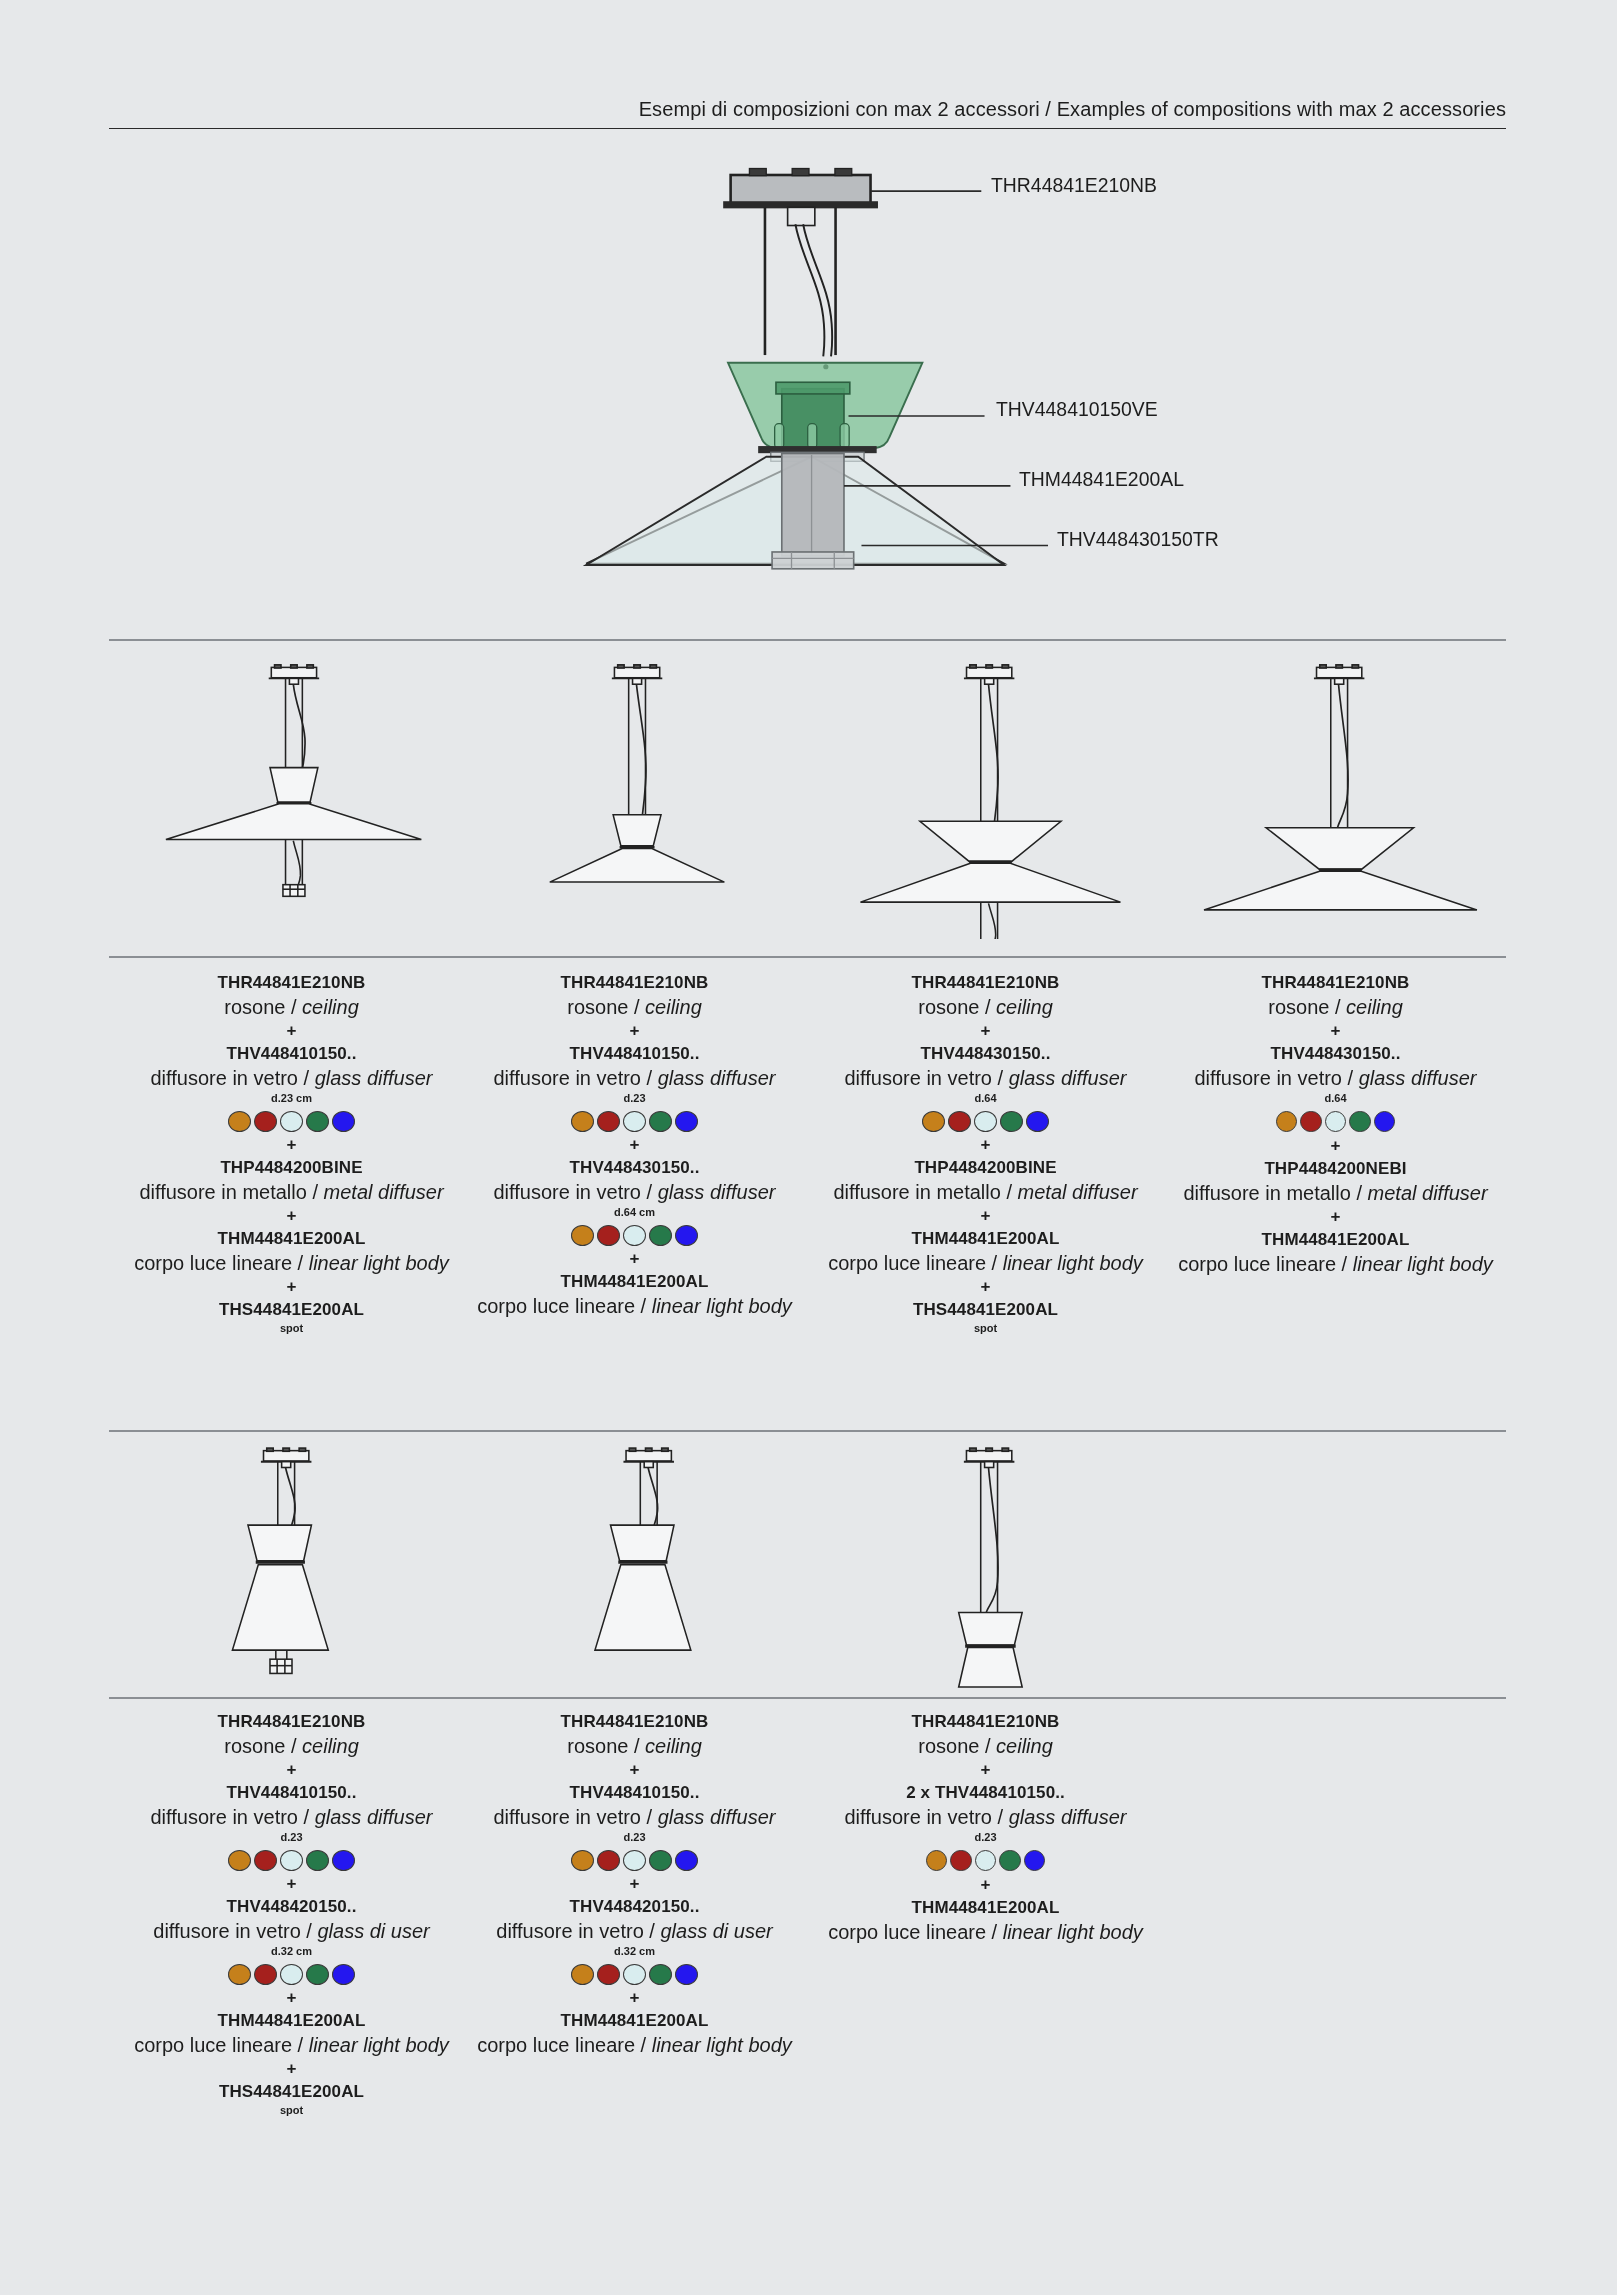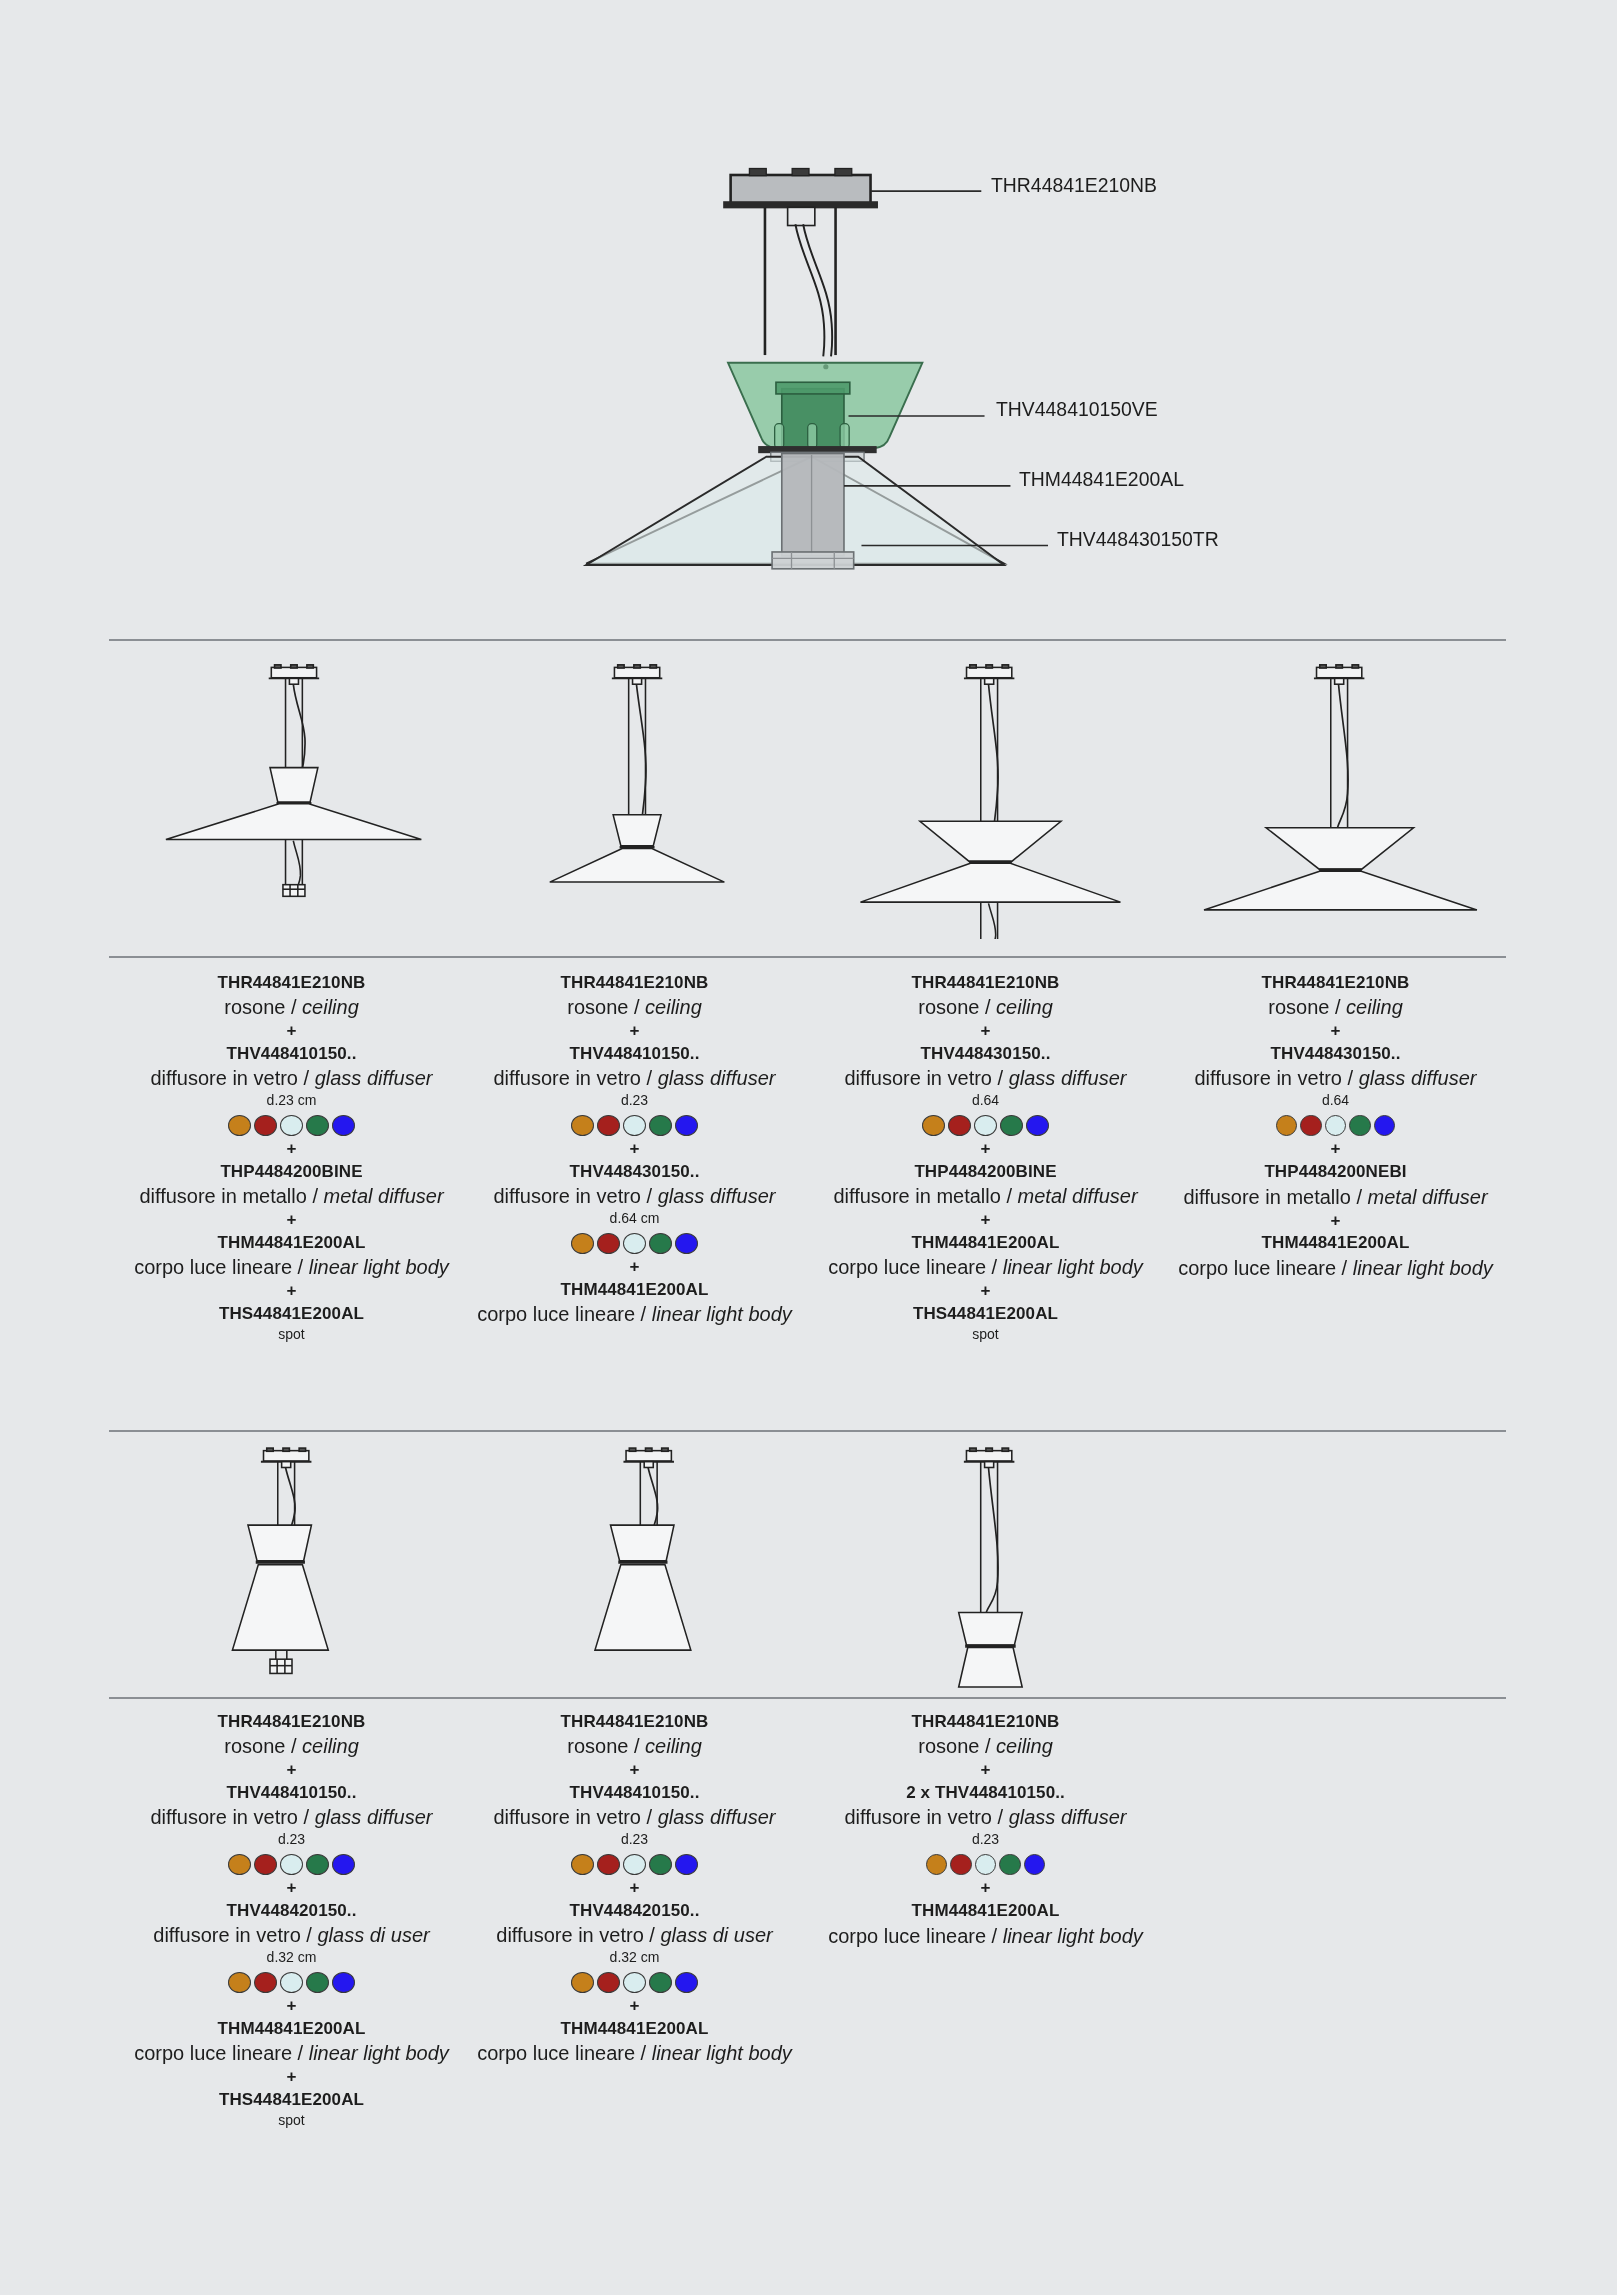--- a/index.html
+++ b/index.html
@@ -39,30 +39,34 @@
   .draw-cell svg{display:block;}
 
   
   .spec-row{position:absolute;left:0;width:1618px;}
   .spec-col{position:absolute;top:0;text-align:center;}
   .spec-line{line-height:1.30;}
   .code{font-size:17px;font-weight:bold;letter-spacing:0.1px;}
   .desc{font-size:20px;}
   .desc i{font-style:italic;}
   .plus{font-size:17px;font-weight:bold;line-height:1.35;}
-  .dim{font-size:14px;}
+  .dim{font-size:11px;font-weight:bold;}
   .swatches{display:flex;justify-content:center;gap:3.2px;margin:5.2px 0 2.6px 0;}
   .sw{width:23px;height:21px;border-radius:50%;border:1.3px solid #3a3a3a;box-sizing:border-box;}
   .sw.round{width:21.4px;height:21.4px;}
 </style>
 </head>
 <body>
 
 <div class="page">
 
+  <div class="header">
+    <div class="header-title">Esempi di composizioni con max 2 accessori / Examples of compositions with max 2 accessories</div>
+    <div class="rule-top"></div>
+  </div>
 
   <div class="hero">
     <svg width="1618" height="447" viewBox="0 0 2498 690">
       <g stroke="#222" stroke-width="3" fill="none">
 
         <rect x="1128" y="20" width="216" height="44" fill="#b9bcbf" stroke="#222" stroke-width="4"></rect>
         <rect x="1118" y="62" width="236" height="8" fill="#2a2a2a" stroke="#2a2a2a"></rect>
         <rect x="1157" y="10" width="26" height="11" fill="#3a3a3a" stroke="#222" stroke-width="2"></rect>
         <rect x="1223" y="10" width="26" height="11" fill="#3a3a3a" stroke="#222" stroke-width="2"></rect>
         <rect x="1289" y="10" width="26" height="11" fill="#3a3a3a" stroke="#222" stroke-width="2"></rect>

